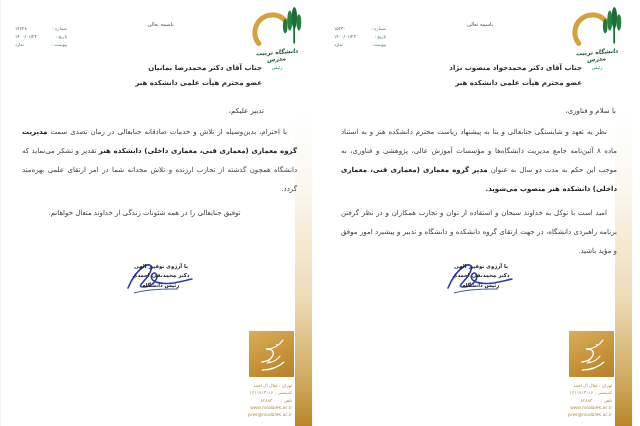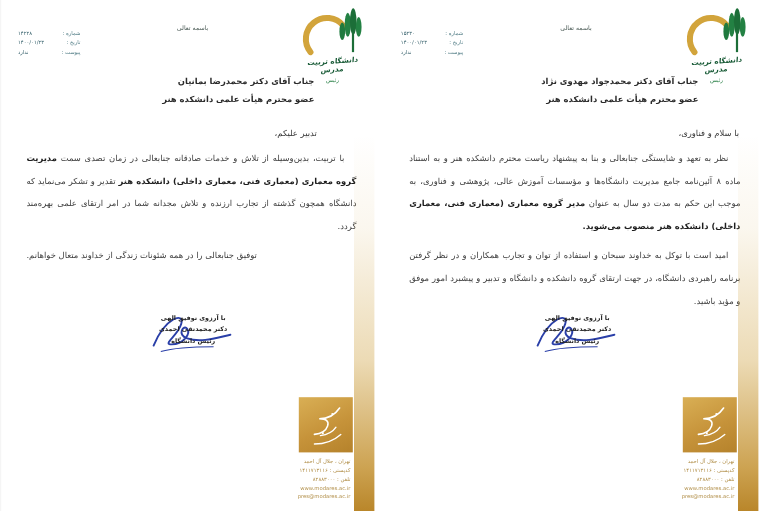--- a/index.html
+++ b/index.html
@@ -26,21 +26,21 @@
   
   .recipient { position:absolute; top:61px; right:58px; text-align:right; font-size:7px; font-weight:bold; color:#2b2b2b; line-height:15px; }
 
   
   .greeting { position:absolute; top:107px; font-size:7px; color:#383838; }
   .page-right .greeting { right:24px; }
   .page-left  .greeting { right:56px; }
   .body { position:absolute; top:123px; right:23px; left:21px; font-size:7px; line-height:19px; color:#3d3d3d; text-align:justify; }
   .body p { margin:0 0 5px 0; text-indent:10px; }
   .body b { color:#1e1e1e; }
-  .body .closing { text-align:left; text-indent:30px; }
+  .body .closing { text-align:center; text-indent:30px; }
 
   
   .signature { position:absolute; top:262px; right:116px; width:86px; text-align:center; font-size:5.3px; font-weight:bold; color:#242424; line-height:9.3px; }
   .sig-scribble { position:absolute; top:256px; right:124px; width:74px; height:48px; }
 
   
   .band { position:absolute; top:112px; bottom:0; right:8px; width:17px;
           background:linear-gradient(to bottom, rgba(201,151,43,0) 0%, rgba(201,151,43,0.08) 25%, rgba(201,151,43,0.35) 60%, rgba(193,141,40,0.8) 88%, #b9862a 100%); }
   .seal { position:absolute; top:331px; right:26px; width:45px; height:46px;
           background:linear-gradient(155deg,#d9af55 0%,#c6933a 55%,#b5822b 100%); }
@@ -85,21 +85,21 @@
     </div>
 
     <div class="recipient">
       <div>جناب آقای دکتر محمدرضا بمانیان</div>
       <div>عضو محترم هیأت علمی دانشکده هنر</div>
     </div>
 
     <div class="greeting">تدبیر علیکم،</div>
 
     <div class="body">
-      <p><span>با تربیت، بدین‌وسیله از تلاش و خدمات صادقانه جنابعالی در زمان تصدی سمت </span><b>مدیریت گروه معماری (معماری فنی، معماری داخلی) دانشکده هنر</b><span> تقدیر و تشکر می‌نماید که دانشگاه همچون گذشته از تجارب ارزنده و تلاش مجدانه شما در امر ارتقای علمی بهره‌مند گردد.</span></p>
+      <p><span>با احترام، بدین‌وسیله از تلاش و خدمات صادقانه جنابعالی در زمان تصدی سمت </span><b>مدیریت گروه معماری (معماری فنی، معماری داخلی) دانشکده هنر</b><span> تقدیر و تشکر می‌نماید که دانشگاه همچون گذشته از تجارب ارزنده و تلاش مجدانه شما در امر ارتقای علمی بهره‌مند گردد.</span></p>
       <p class="closing">توفیق جنابعالی را در همه شئونات زندگی از خداوند متعال خواهانم.</p>
     </div>
 
     <svg class="sig-scribble" viewBox="0 0 74 48">
       <path d="M6 32 C 16 8, 32 4, 29 14 C 26 24, 13 31, 21 31 C 31 31, 37 22, 34 18 C 31 14, 25 23, 34 26 C 46 30, 60 25, 70 23" stroke="#2A3FA8" stroke-width="1.6" fill="none" stroke-linecap="round"></path>
       <path d="M12 37 C 26 33, 44 33, 56 33" stroke="#2A3FA8" stroke-width="0.9" fill="none"></path>
     </svg>
     <div class="signature">
       <div>با آرزوی توفیق الهی</div>
       <div>دکتر محمدتقی احمدی</div>
@@ -150,21 +150,21 @@
         <span>تاریخ :</span>
         <span class="meta-value">۱۴۰۰/۰۱/۲۳</span>
       </div>
       <div class="meta-row">
         <span>پیوست :</span>
         <span class="meta-value">ندارد</span>
       </div>
     </div>
 
     <div class="recipient">
-      <div>جناب آقای دکتر محمدجواد مهدوی نژاد</div>
+      <div>جناب آقای دکتر محمدجواد منصوب نژاد</div>
       <div>عضو محترم هیأت علمی دانشکده هنر</div>
     </div>
 
     <div class="greeting">با سلام و فناوری،</div>
 
     <div class="body">
       <p><span>نظر به تعهد و شایستگی جنابعالی و بنا به پیشنهاد ریاست محترم دانشکده هنر و به استناد ماده ۸ آئین‌نامه جامع مدیریت دانشگاه‌ها و مؤسسات آموزش عالی، پژوهشی و فناوری، به موجب این حکم به مدت دو سال به عنوان </span><b>مدیر گروه معماری (معماری فنی، معماری داخلی) دانشکده هنر منصوب می‌شوید.</b><span></span></p>
       <p>امید است با توکل به خداوند سبحان و استفاده از توان و تجارب همکاران و در نظر گرفتن برنامه راهبردی دانشگاه، در جهت ارتقای گروه دانشکده و دانشگاه و تدبیر و پیشبرد امور موفق و مؤید باشید.</p>
     </div>
 

